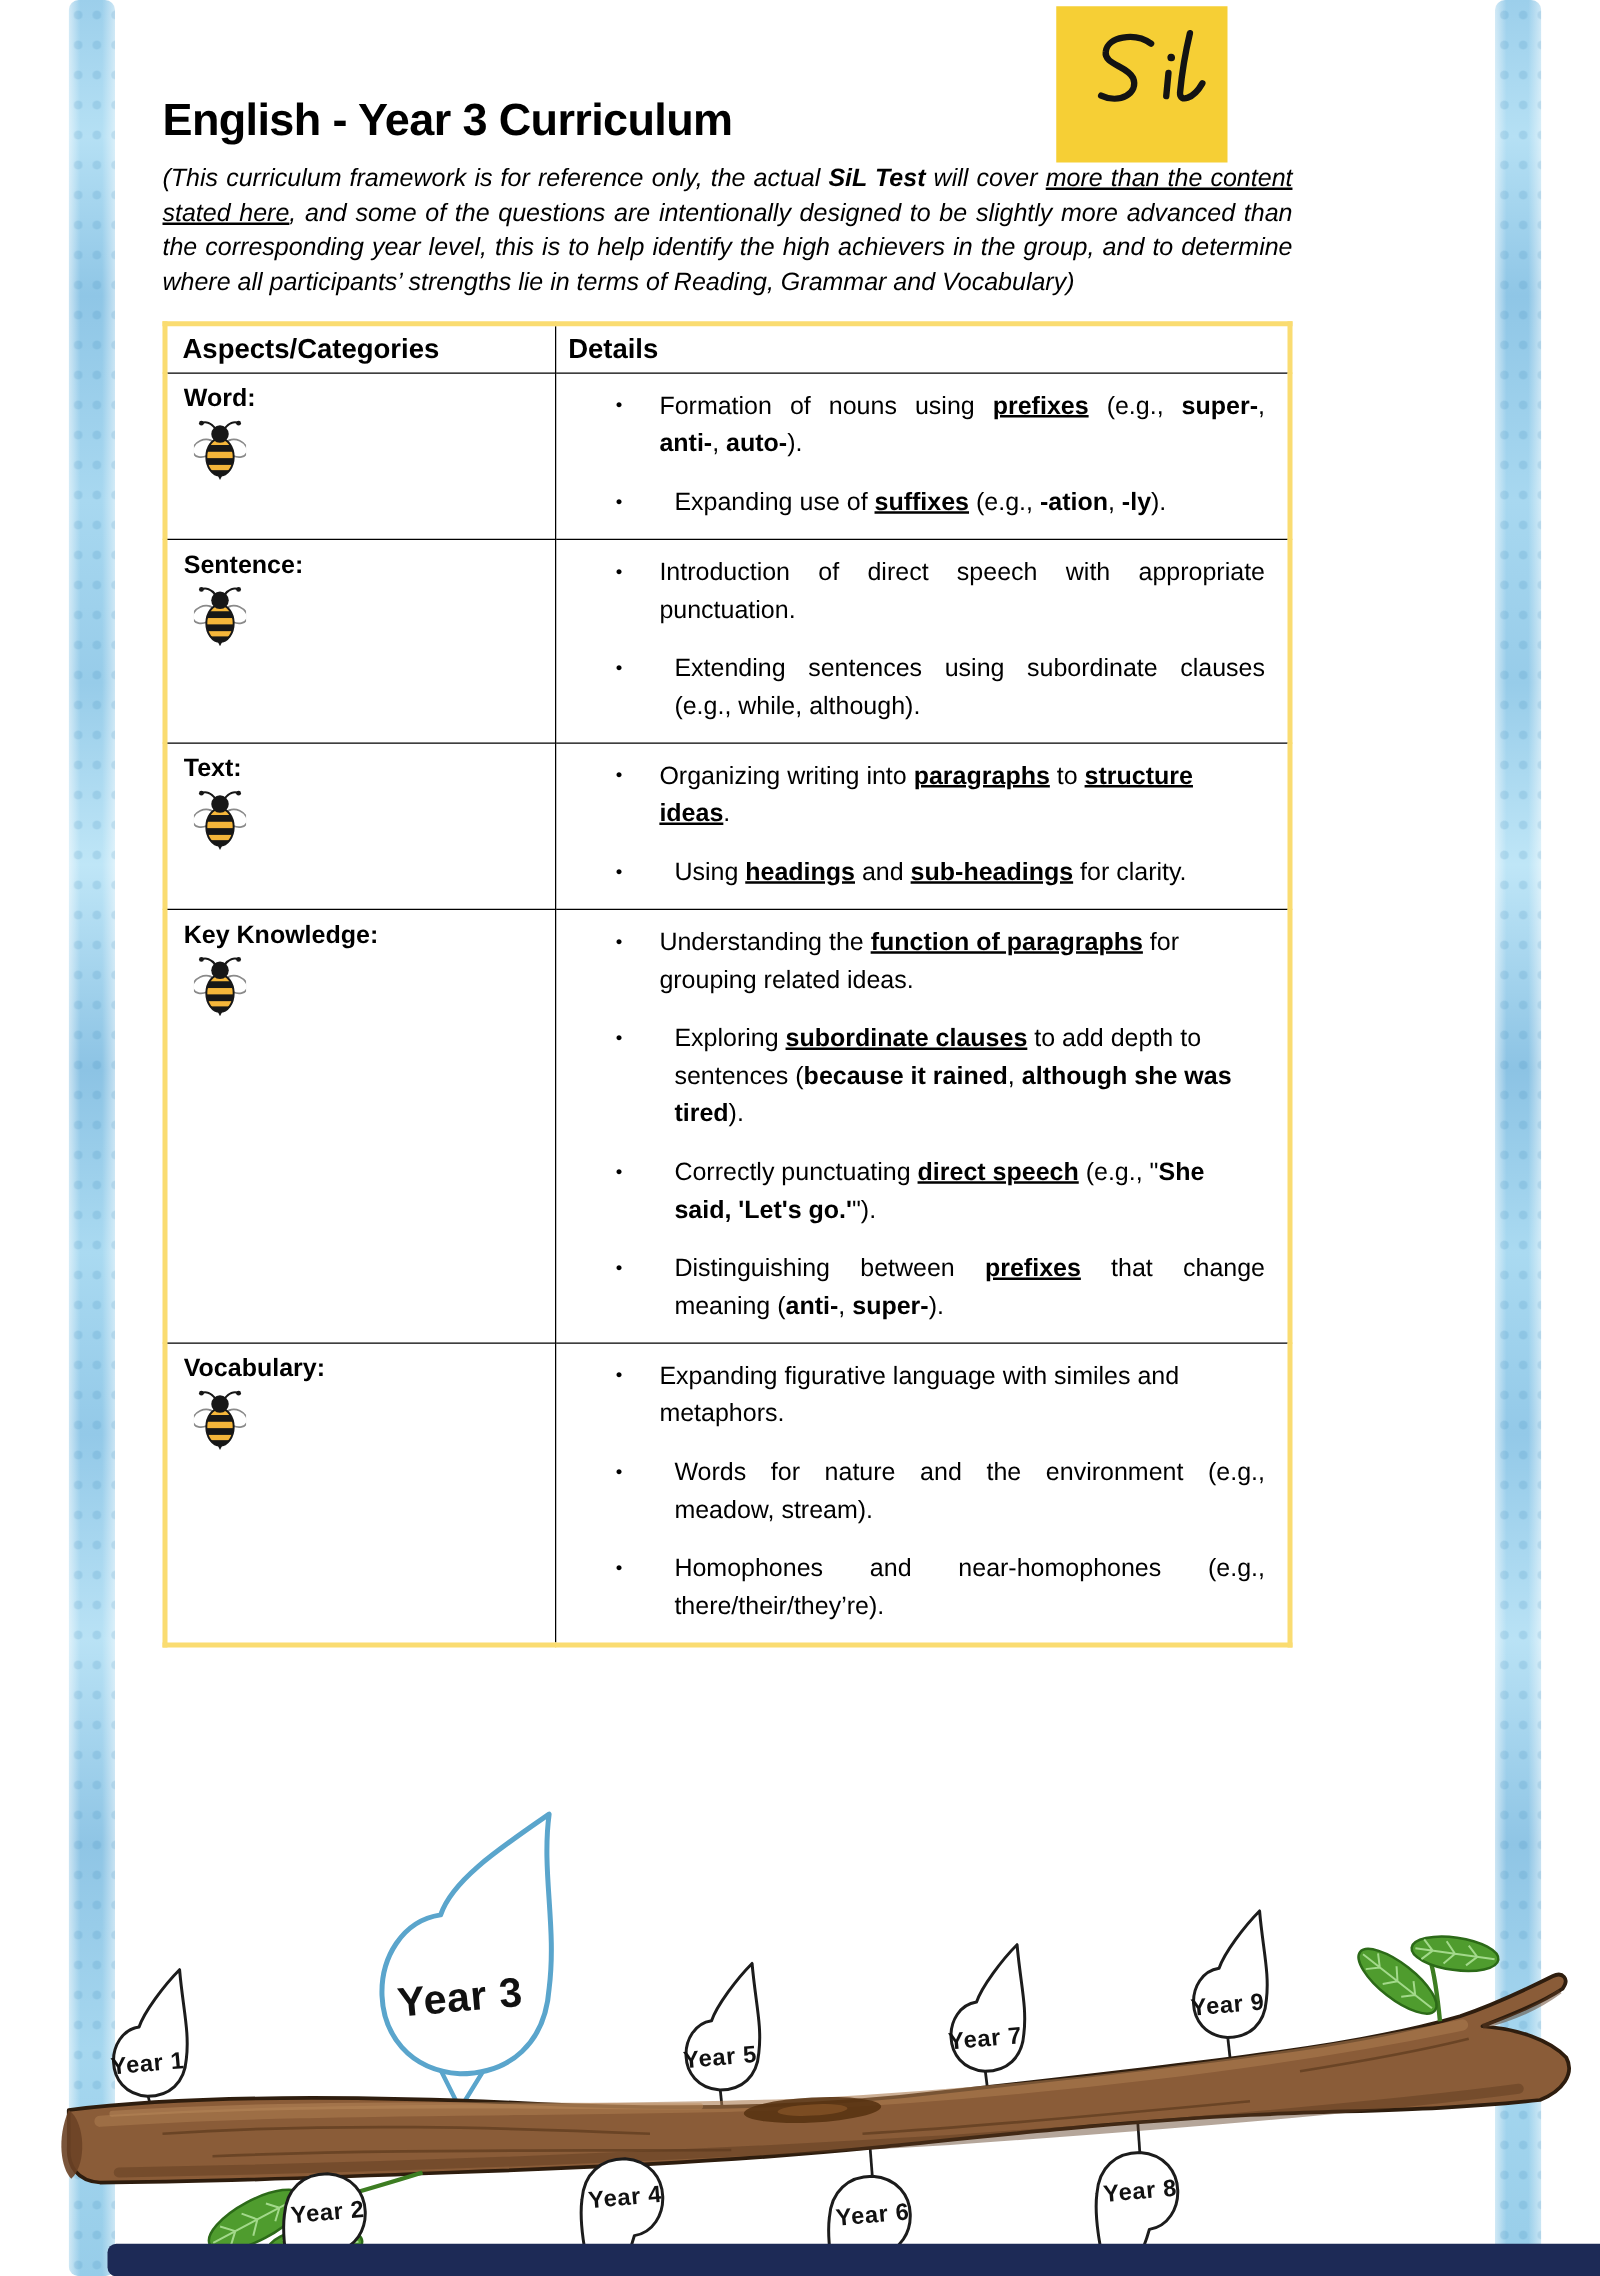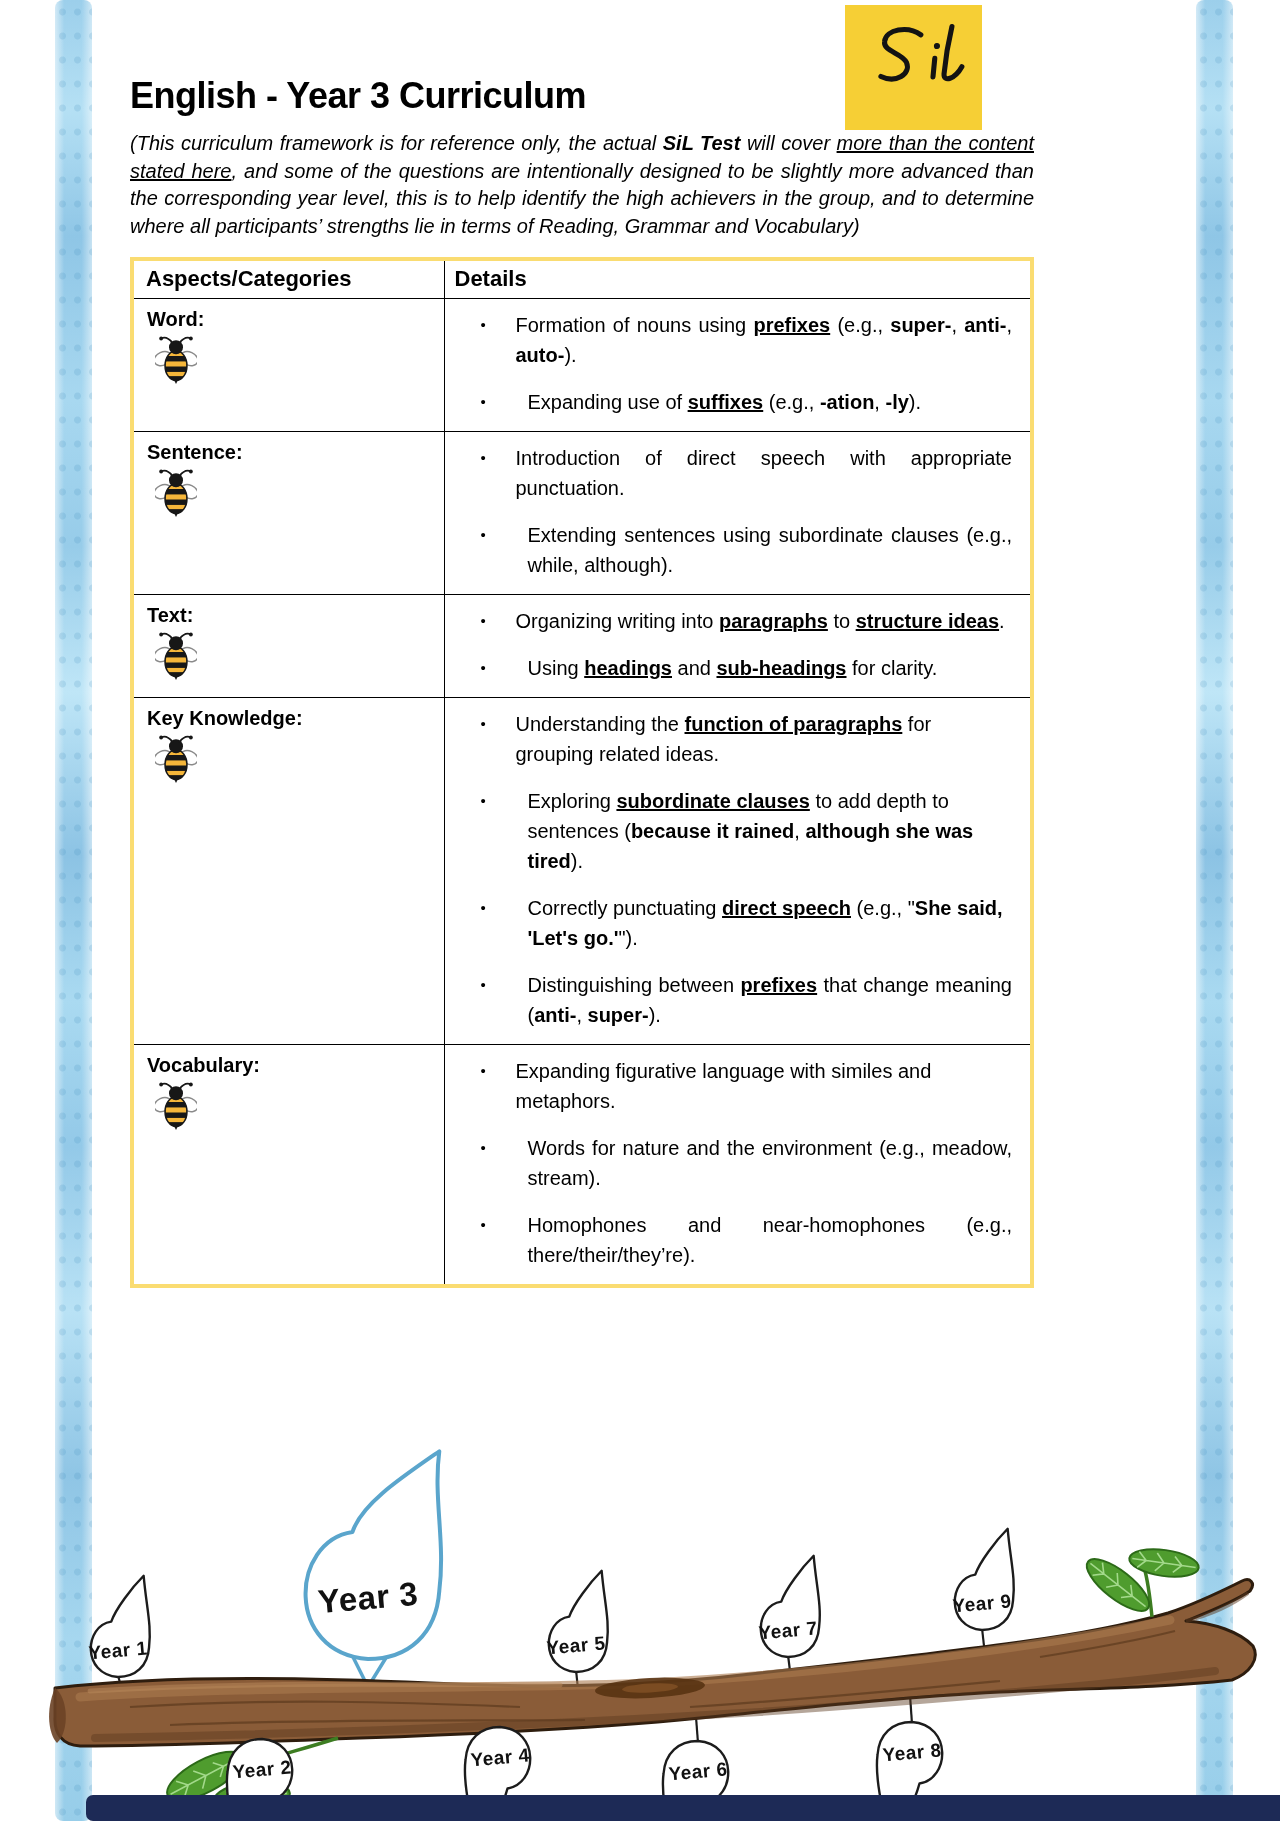--- a/index.html
+++ b/index.html
@@ -52,21 +52,21 @@
     margin-top:17px;width:100%;table-layout:fixed;border-collapse:collapse;
     border:4px solid var(--table-border);
   }
   table.curriculum col.c1{width:312px;}
   table.curriculum th,table.curriculum td{border:1.5px solid #000;vertical-align:top;}
   th.h-cat{font-size:22px;text-align:left;padding:5px 10px 6px 12px;}
   th.h-det{font-size:22px;text-align:left;padding:5px 10px 6px;}
   td.cat-cell{padding:9px 10px 10px 13px;}
   .cat-label{font-size:20px;font-weight:700;}
   .bee{width:42px;height:49px;margin:4px 0 0 8px;display:block;}
-  td.detail-cell{padding:11px 18px 14px 26px;}
+  td.detail-cell{padding:11px 18px 14px 38px;}
   .bullet{display:flex;}
   .bullet + .bullet{margin-top:17px;gap:12px;}
   .bullet .dot{width:45px;flex:none;font-size:15px;line-height:30px;text-align:left;padding-left:10px;}
   .bullet .dot::before{content:"\2022";}
   .bullet p{flex:1;font-size:20px;line-height:1.5;}
   .bullet p.justify{text-align:justify;}
   .bullet .b{font-weight:700;}
   .bullet .u{text-decoration:underline;}
 
   

